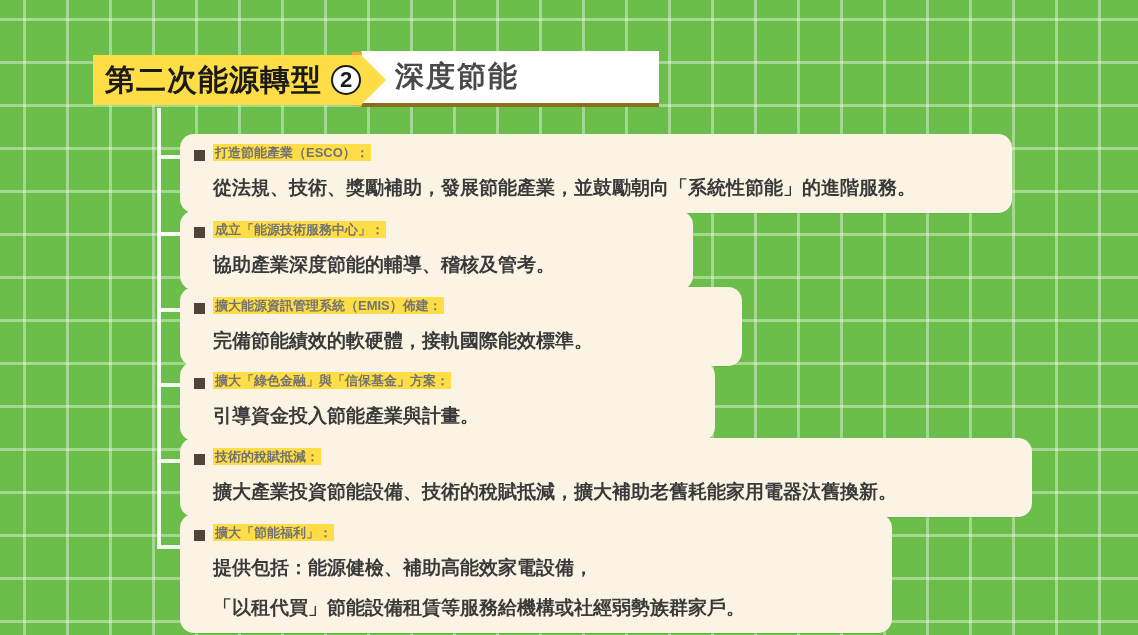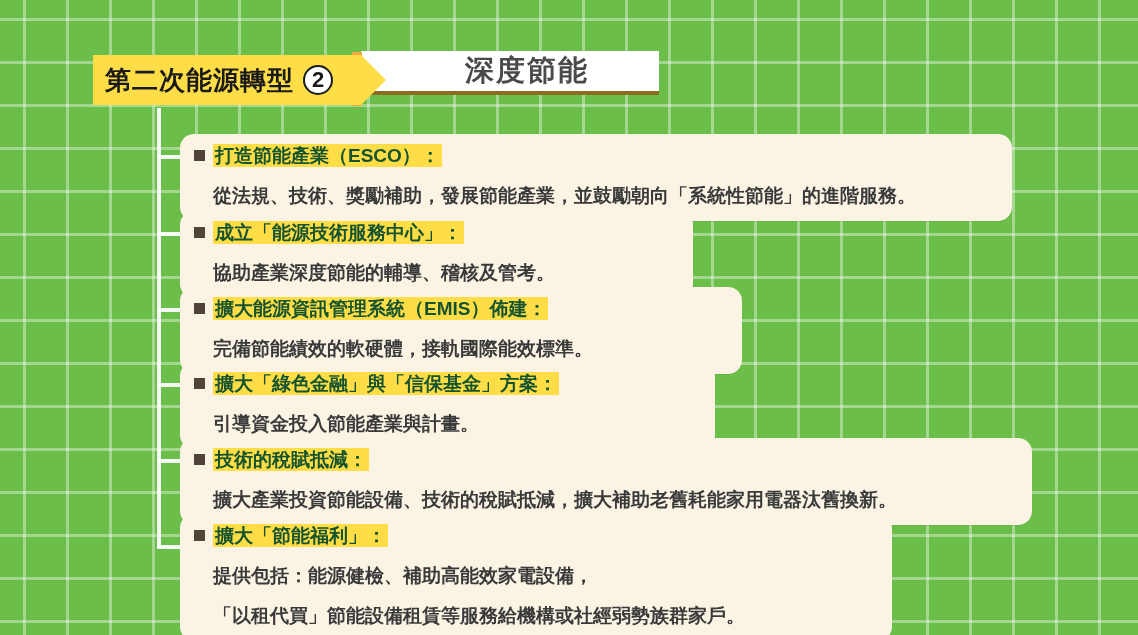--- a/index.html
+++ b/index.html
@@ -43,21 +43,21 @@
     height: 50px;
     width: 268px;
     background: #ffdd47;
     display: flex;
     align-items: center;
     padding-left: 12px;
     box-sizing: border-box;
     z-index: 3;
   }
   .hdr-banner-text {
-    font-size: 26px;
+    font-size: 30px;
     font-weight: bold;
     color: #1a1a1a;
     letter-spacing: 1px;
     white-space: nowrap;
   }
   .hdr-num {
     display: inline-flex;
     align-items: center;
     justify-content: center;
     width: 30px;
@@ -92,28 +92,28 @@
     width: 10px;
     height: 54px;
     background: #f4a93d;
     z-index: 2;
   }
   .hdr-box {
     position: absolute;
     left: 268px;
     top: -4px;
     width: 298px;
-    height: 44px;
+    height: 56px;
     background: #ffffff;
     border-bottom: 4px solid #8a6d20;
     box-sizing: border-box;
     z-index: 1;
     display: flex;
     align-items: center;
-    justify-content: center;
+    justify-content: flex-start;
   }
   .hdr-box-text {
     font-size: 29px;
     font-weight: bold;
     color: #4a4a4a;
     letter-spacing: 2px;
     padding-left: 34px;
     white-space: nowrap;
   }
 
@@ -160,23 +160,23 @@
     background: #514339;
     margin-top: 7px;
     margin-right: 8px;
   }
   .card-body {
     flex: 1 1 auto;
     min-width: 0;
   }
   .card-title {
     display: inline;
-    font-size: 19px;
-    font-weight: bold;
-    color: #14532d;
+    font-size: 13px;
+    font-weight: bold;
+    color: #737373;
     background: #ffdd47;
     line-height: 1.42;
     padding: 1px 2px;
     box-decoration-break: clone;
     -webkit-box-decoration-break: clone;
     white-space: nowrap;
   }
   .card-line {
     font-size: 19px;
     font-weight: bold;

